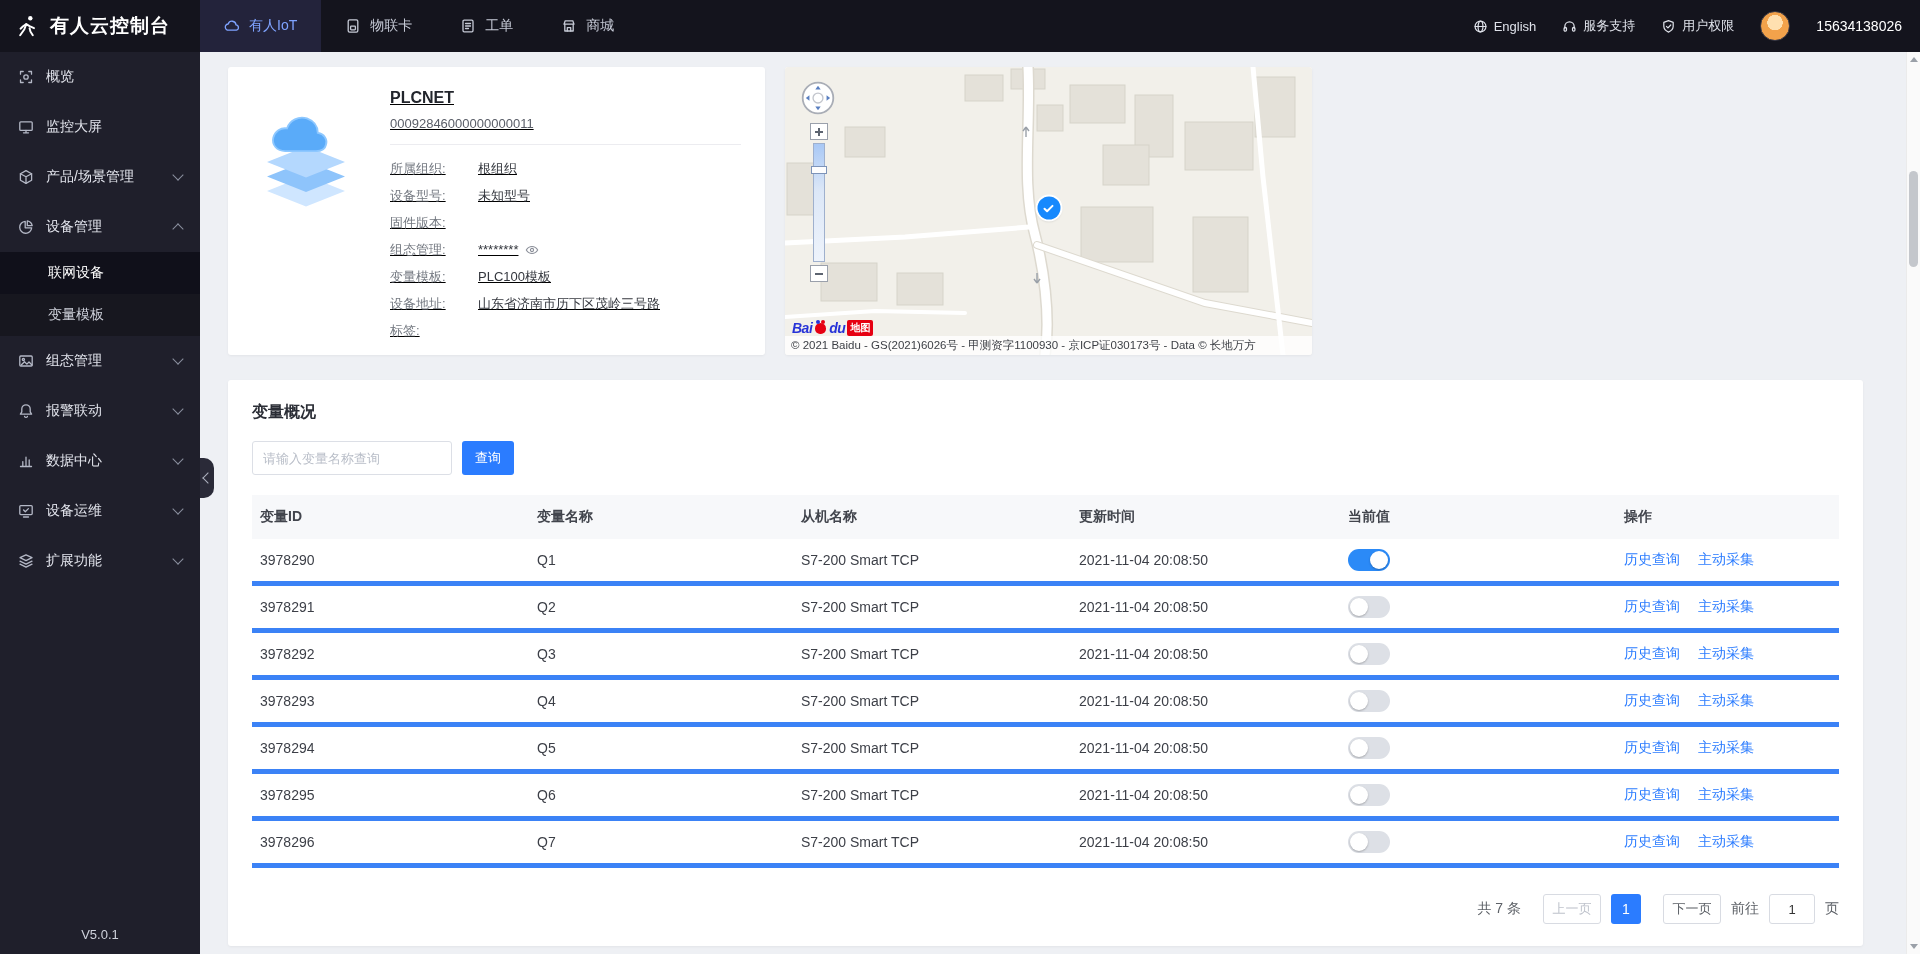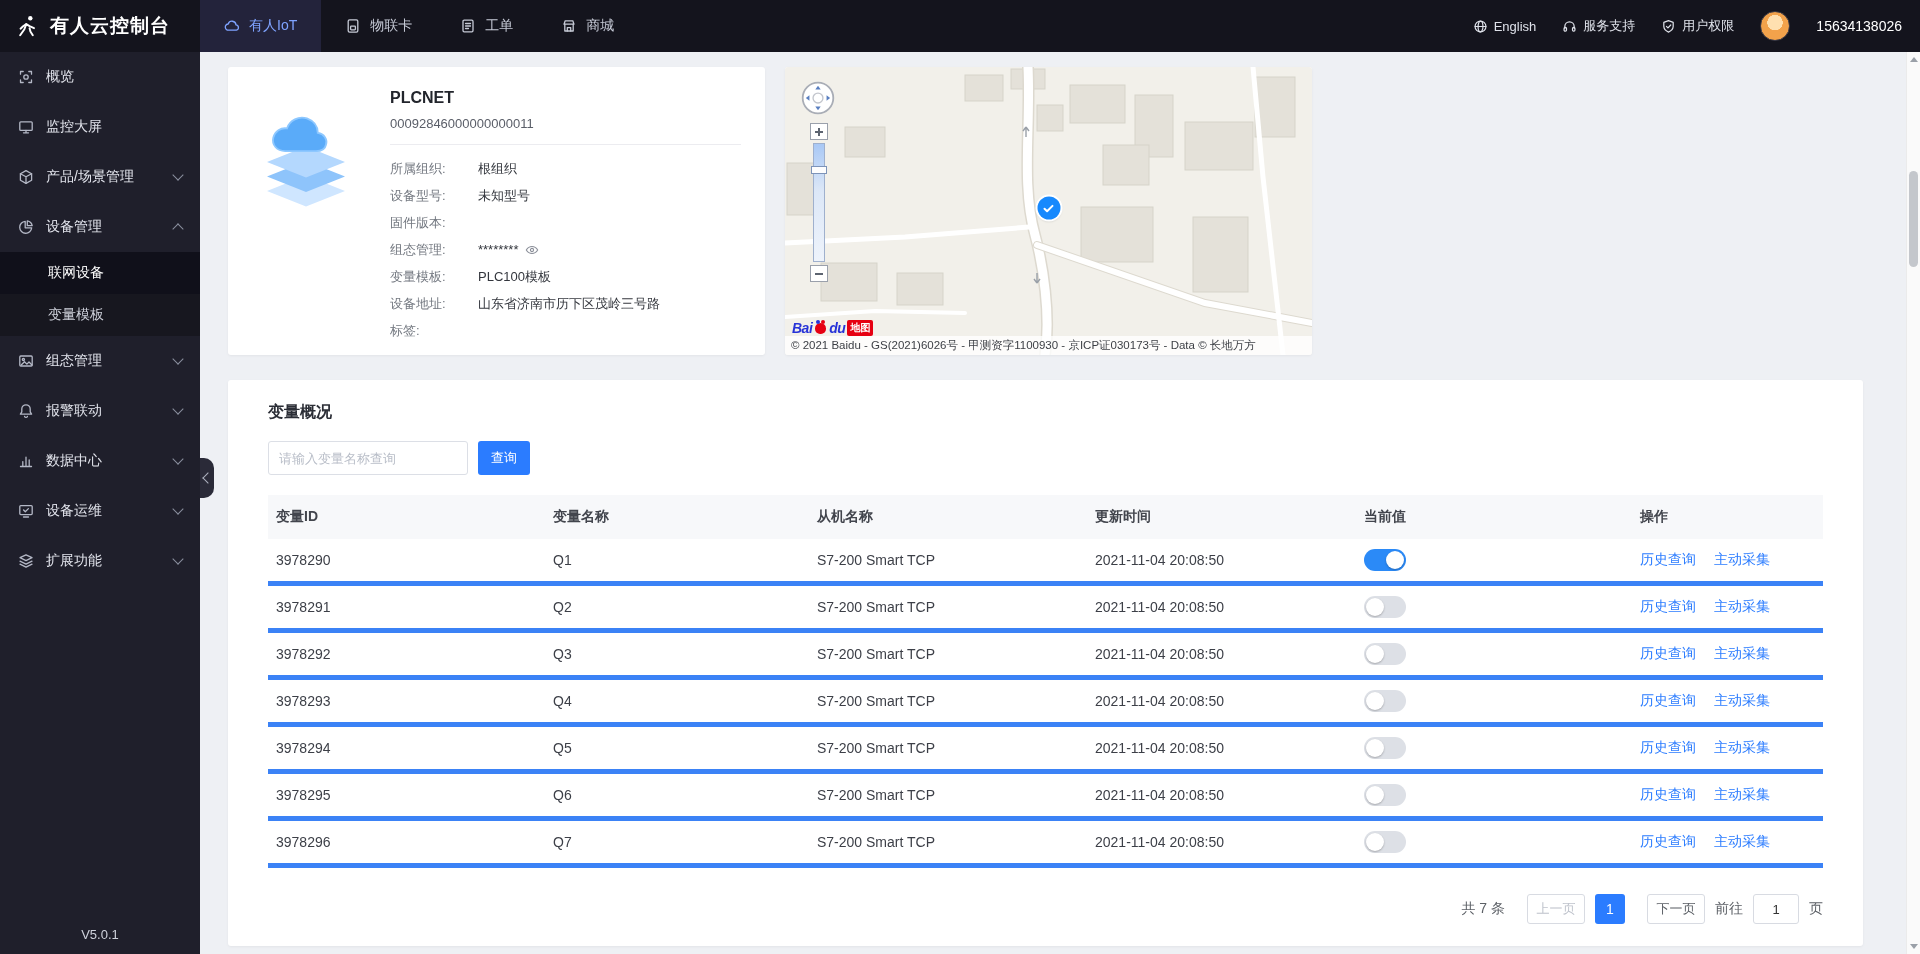--- a/index.html
+++ b/index.html
@@ -39,21 +39,21 @@
   .version { position:absolute; bottom:12px; left:0; width:100%; text-align:center; color:#ced1db; font-size:13px; }
   .collapse-tab { position:absolute; left:200px; top:458px; width:14px; height:40px; background:#2a2a38; border-radius:0 10px 10px 0; display:flex; align-items:center; justify-content:center; cursor:pointer; z-index:35; }
   .collapse-tab .chev { transform:rotate(135deg); margin:0 0 0 2px; border-color:#aeb2c0; }
 
   
   .main { position:absolute; left:200px; top:52px; right:14px; bottom:0; padding:15px 43px 0 28px; overflow:hidden; }
   .cards-row { display:flex; gap:20px; }
   .card { background:#fff; border-radius:3px; box-shadow:0 1px 3px rgba(0,0,0,0.05); }
 
   
-  .device-card { width:537px; height:288px; padding:10px 24px 16px 8px; display:flex; gap:14px; }
+  .device-card { width:537px; height:288px; padding:10px 24px 16px 8px; display:flex; gap:14px;text-decoration:underline; }
   .device-icon { width:140px; display:flex; justify-content:center; padding-top:30px; flex:0 0 auto; }
   .device-info { flex:1; min-width:0; }
   .device-name { font-size:16px; font-weight:700; color:#22252c; padding-top:12px; }
   .device-id { font-size:13px; color:#5a5e68; margin-top:9px; padding-bottom:13px; border-bottom:1px solid #ececf0; }
   .dev-fields { margin-top:10px; }
   .dev-field { display:flex; align-items:center; height:27px; font-size:13px; }
   .dev-label { width:88px; color:#737880; flex:0 0 auto; }
   .dev-value { color:#33363d; display:flex; align-items:center; gap:7px; white-space:nowrap; overflow:hidden; }
   .eye { cursor:pointer; color:#8b8f99; }
 
@@ -71,21 +71,21 @@
   .map-marker { position:absolute; left:50%; top:49%; transform:translate(-50%,-50%); width:23px; height:23px; border-radius:50%; background:#1789fd; box-shadow:0 0 0 2px #fff, 0 1px 3px rgba(0,0,0,.35); display:flex; align-items:center; justify-content:center; cursor:pointer; }
   .map-logo { position:absolute; left:7px; bottom:19px; display:flex; align-items:center; gap:2px; }
   .bd-word { color:#2733d8; font-weight:800; font-size:14px; font-style:italic; letter-spacing:-0.5px; }
   .bd-paw { width:11px; height:11px; border-radius:50% 50% 46% 46%; background:#e60012; margin:0 1px; position:relative; }
   .bd-paw::before { content:""; position:absolute; top:-3px; left:1px; width:4px; height:4px; border-radius:50%; background:#2733d8; }
   .bd-paw::after { content:""; position:absolute; top:-3px; right:1px; width:4px; height:4px; border-radius:50%; background:#e60012; }
   .bd-tag { background:#e60012; color:#fff; font-size:10px; font-weight:700; padding:1px 3px; border-radius:2px; }
   .map-copy { position:absolute; left:0; right:0; bottom:0; background:rgba(255,255,255,0.8); font-size:11.5px; color:#3c3f45; padding:2px 6px; white-space:nowrap; }
 
   
-  .var-card { margin-top:25px; width:100%; padding:22px 40px; }
+  .var-card { margin-top:25px; width:100%; padding:22px 24px; }
   .var-title { font-size:16px; font-weight:700; color:#2b2e36; }
   .search-row { margin-top:18px; display:flex; gap:10px; }
   .search-input { width:200px; height:34px; border:1px solid #dcdfe6; border-radius:3px; padding:0 10px; font-size:13px; color:#333; background:#fff; outline:none; font-family:inherit; }
   .search-input::placeholder { color:#b9bec8; }
   .search-btn { width:52px; height:34px; background:#2b7cff; color:#fff; border:none; border-radius:3px; font-size:13px; cursor:pointer; font-family:inherit; }
 
   .tbl { margin-top:20px; }
   .tbl-row { display:grid; grid-template-columns:277px 264px 278px 269px 276px 1fr; align-items:center; height:47px; border-bottom:5px solid #3b82f6; font-size:14px; color:#3c3f47; padding:0 4px; }
   .tbl-head { background:#f7f8fa; height:44px; font-weight:700; color:#42454d; border-bottom:none; }
   .cell { padding-left:4px; white-space:nowrap; overflow:hidden; }

